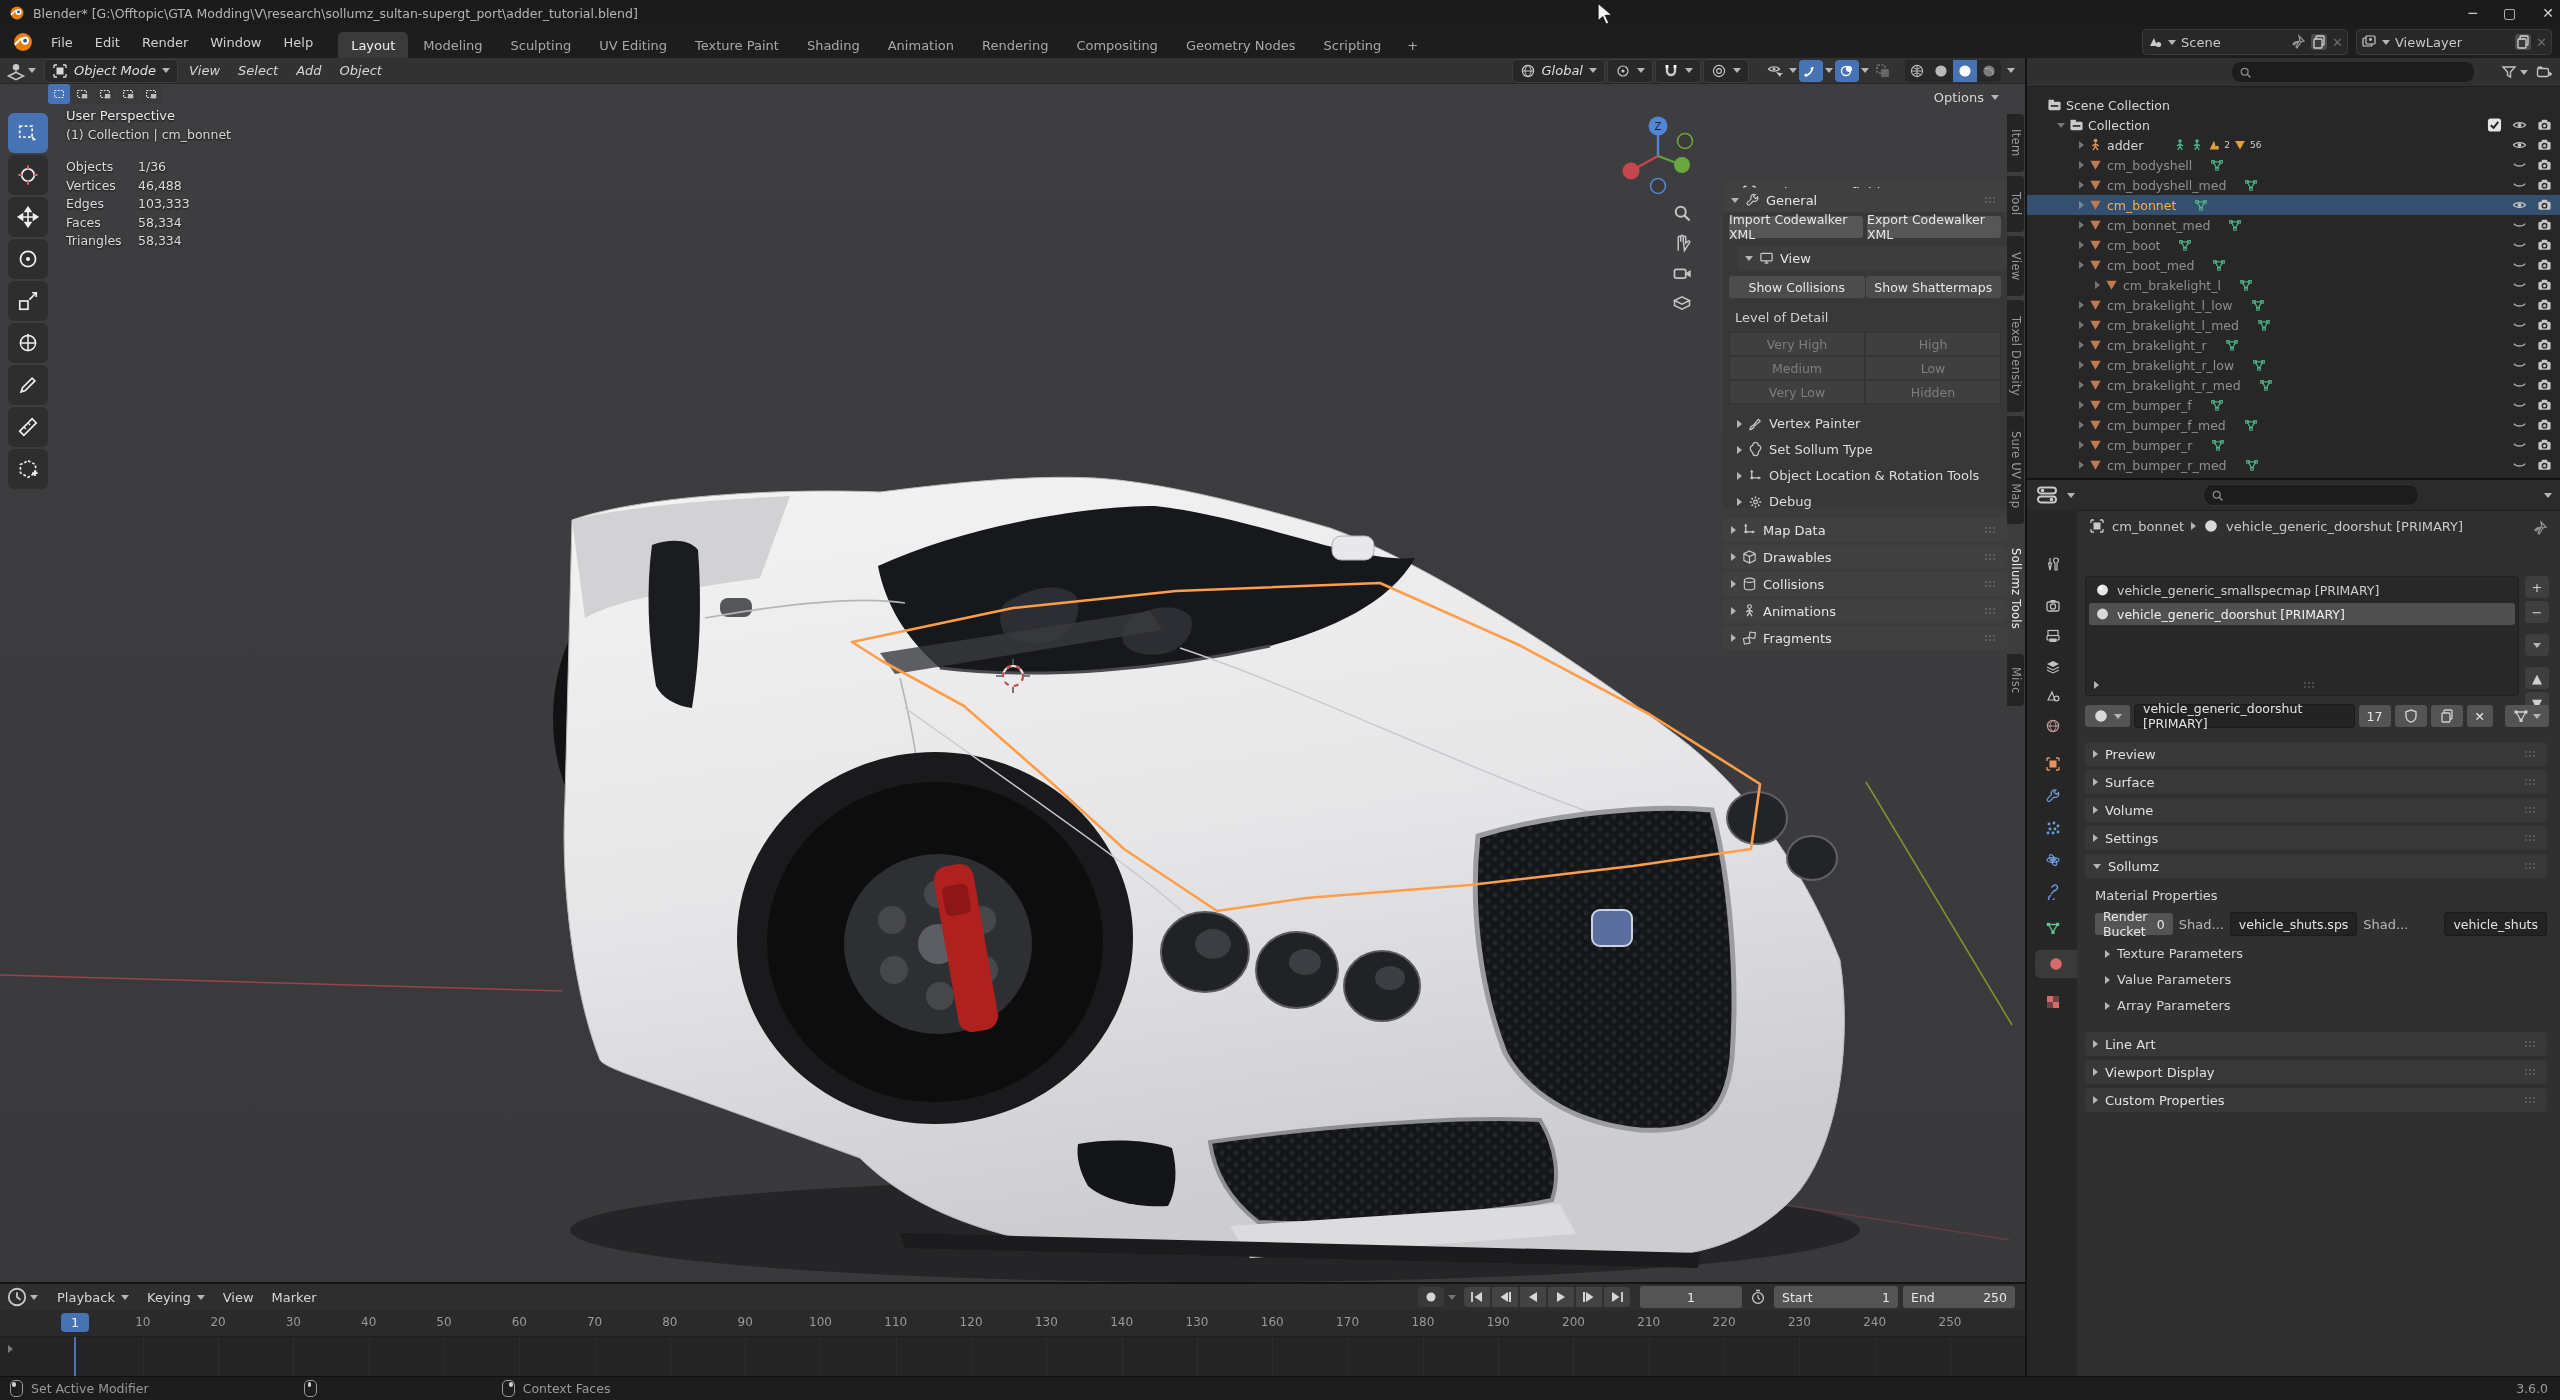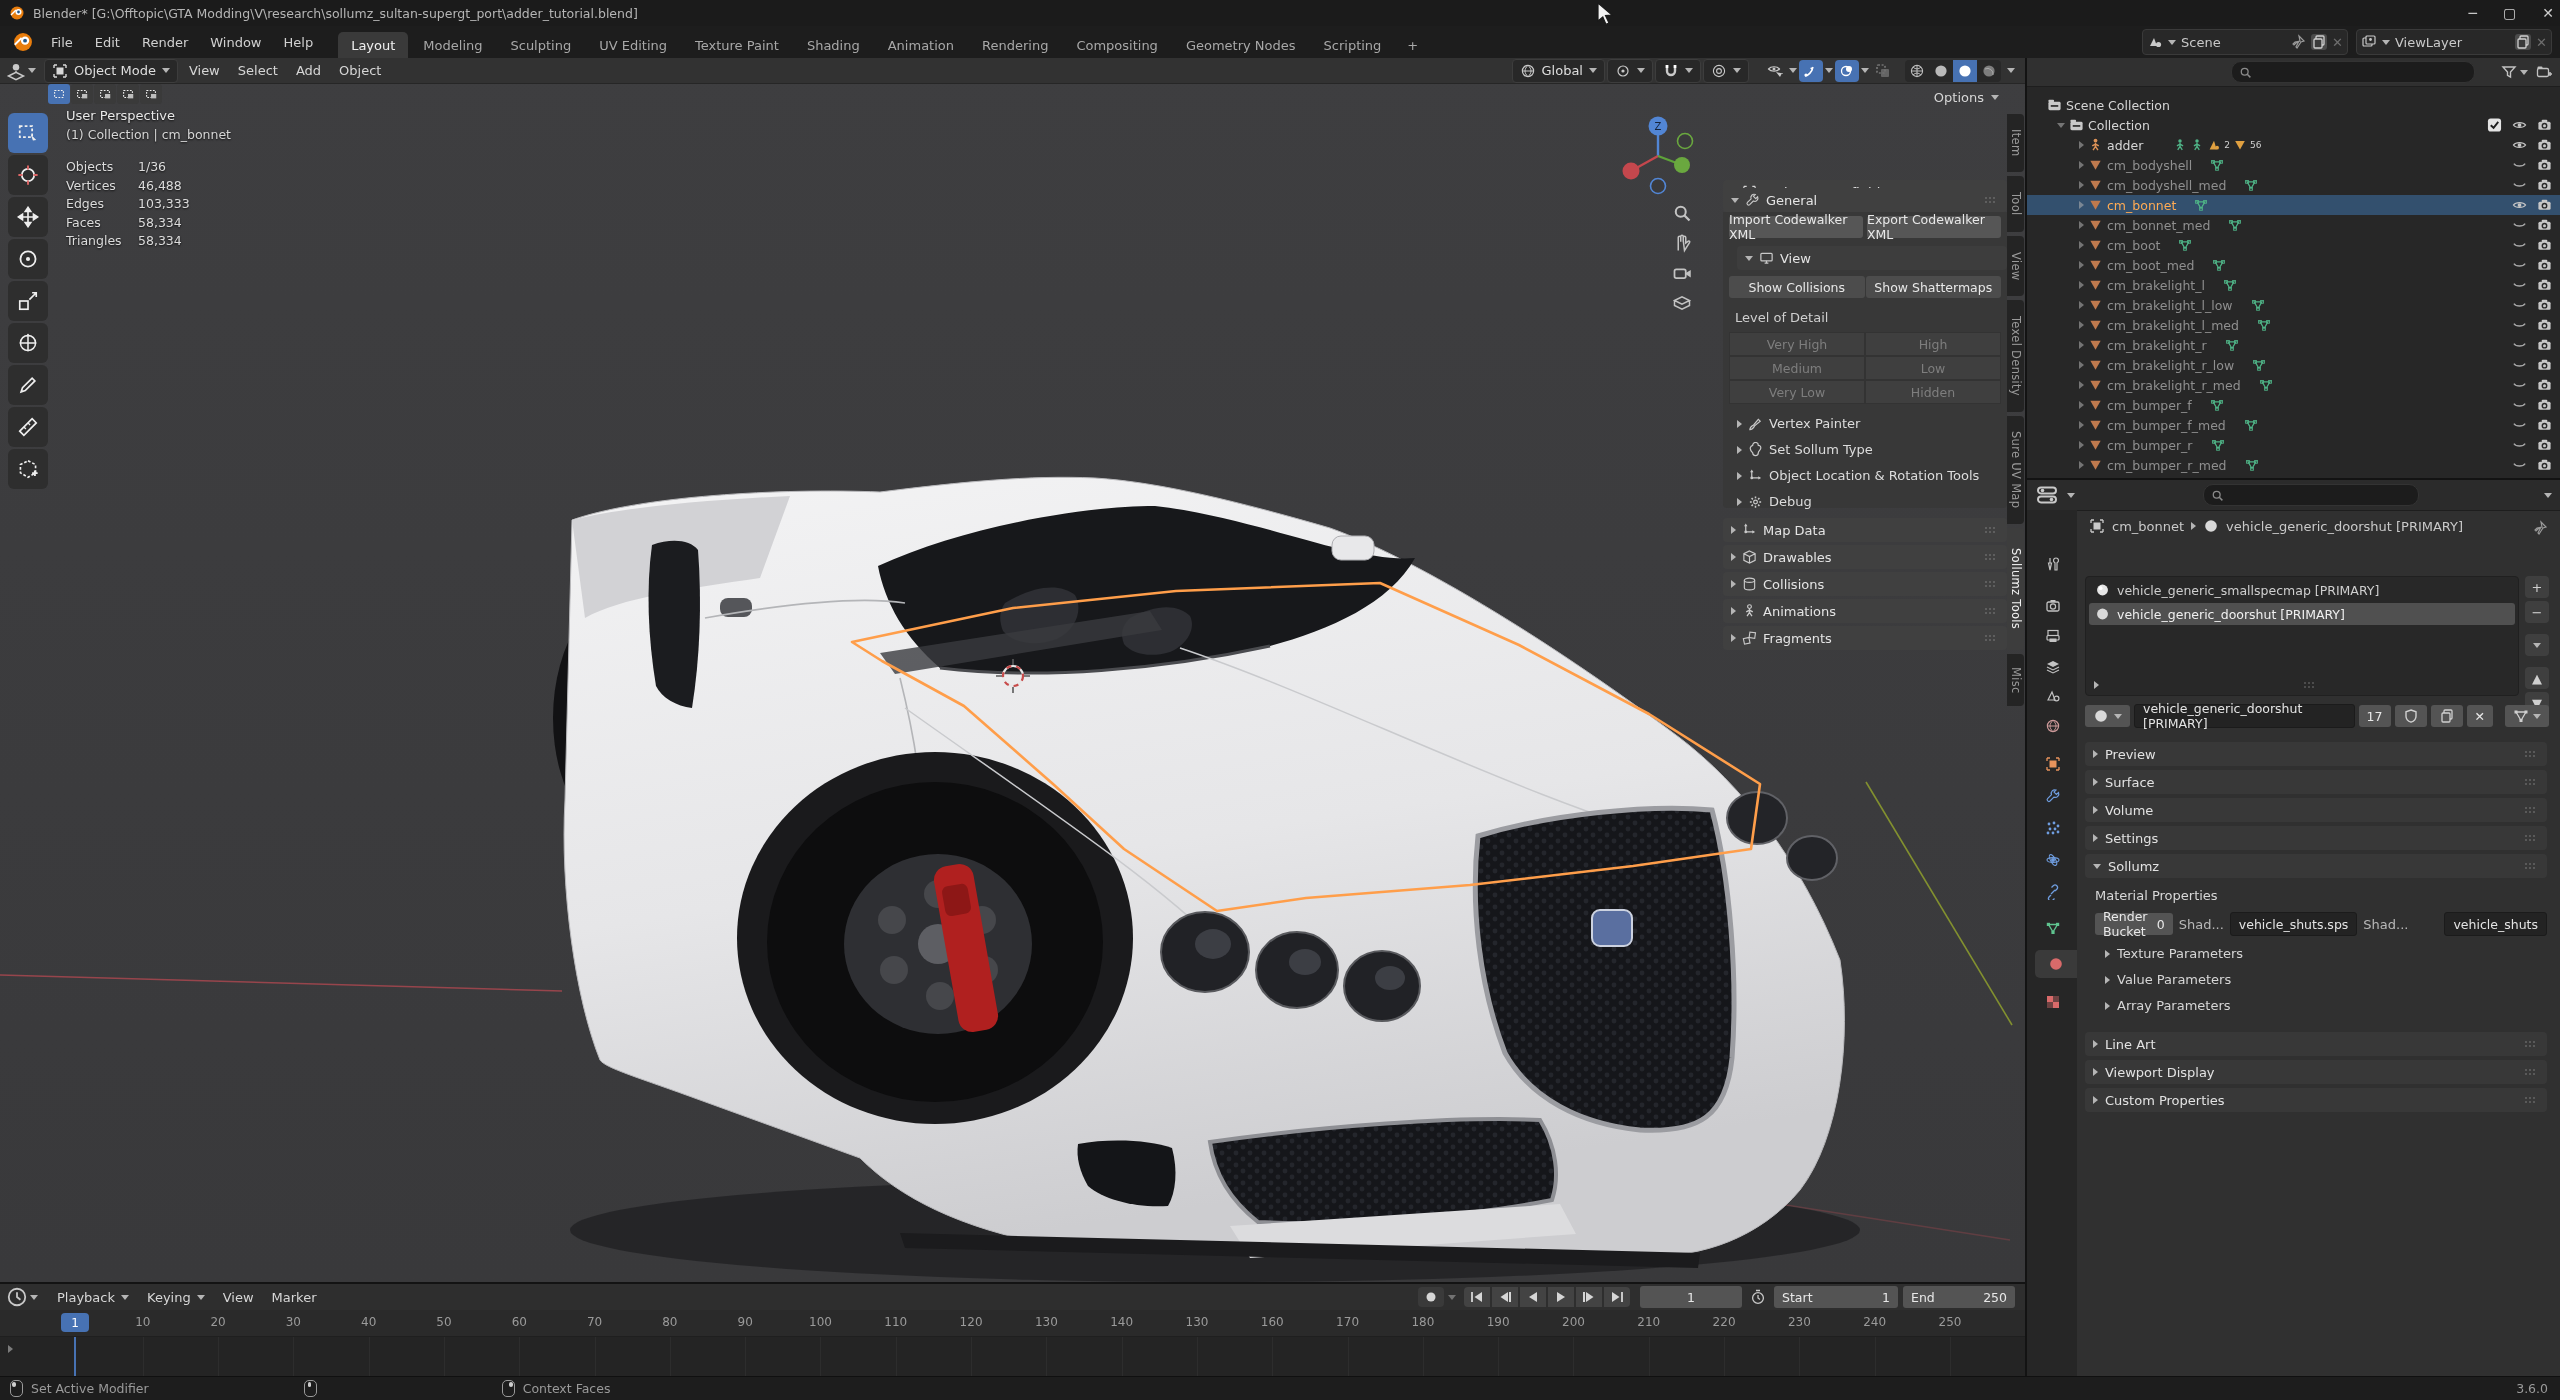--- a/index.html
+++ b/index.html
@@ -16,21 +16,21 @@
   #titlebar{left:0;top:0;width:2560px;height:26px;background:#1b1b1b;display:flex;align-items:center;color:#b5b5b5;}
   #winbtns{position:absolute;right:6px;top:0;height:26px;display:flex;align-items:center;gap:26px;color:#cfcfcf;font-size:14px;}
   
   #topbar{left:0;top:26px;width:2560px;height:32px;background:#1d1d1d;border-bottom:1px solid #131313;display:flex;align-items:center;}
   .menu-item{padding:0 11px;height:32px;display:flex;align-items:center;color:#d0d0d0;}
   .ws-tab{padding:0 13px;height:26px;display:flex;align-items:center;color:#a8a8a8;border-radius:5px 5px 0 0;margin-top:6px;}
   .ws-tab.active{background:#3a3a3a;color:#f0f0f0;}
   .id-block{height:24px;background:#282828;border:1px solid #3a3a3a;border-radius:4px;display:flex;align-items:center;padding:0 4px;gap:5px;}
   
   #viewport{left:0;top:58px;width:2025px;height:1224px;background:linear-gradient(180deg,#3e3e40 0%,#3b3b3d 60%,#39393b 100%);overflow:hidden;}
-  #vp-header{position:absolute;left:0;top:0;width:100%;height:26px;background:#323232;border-bottom:1px solid #262626;display:flex;align-items:center;gap:2px;padding:0 6px;box-sizing:border-box;}
+  #vp-header{position:absolute;left:0;top:0;width:100%;height:26px;background:#323232;border-bottom:1px solid #262626;display:flex;align-items:center;gap:2px;padding:0 6px;box-sizing:border-box;font-style:italic;}
   .hdr-menu{padding:0 9px;color:#d6d6d6;height:26px;display:flex;align-items:center;}
   .hdr-btn{height:22px;background:#282828;border:1px solid #3d3d3d;border-radius:4px;display:flex;align-items:center;gap:6px;padding:0 7px;color:#dedede;}
   .tgl{width:24px;height:22px;border-radius:4px;display:flex;align-items:center;justify-content:center;background:transparent;}
   .tgl.on{background:#4772b3;}
   .shade-group{display:flex;background:#282828;border-radius:4px;overflow:hidden;}
   .shade-group .tgl{border-radius:0;}
   #toolbar{position:absolute;left:8px;top:55px;width:42px;display:flex;flex-direction:column;gap:2px;}
   .tool-btn{width:40px;height:40px;background:#2e2e2e;border-radius:6px;display:flex;align-items:center;justify-content:center;}
   .tool-btn.active{background:#4772b3;}
   #selmodes{position:absolute;left:48px;top:26px;height:20px;display:flex;gap:1px;}
@@ -1131,21 +1131,21 @@
             <span class="ic" style="width: 15px; height: 15px;">
               <svg viewBox="0 0 16 16" width="16" height="16">
                 <rect x="1.5" y="4.5" width="13" height="8.5" rx="1.6" fill="#c7c7c7"></rect>
                 <circle cx="8" cy="8.7" r="3.1" fill="#2b2b2b"></circle>
                 <circle cx="8" cy="8.7" r="1.6" fill="#c7c7c7"></circle>
                 <rect x="5" y="2.3" width="6" height="2.6" rx="1" fill="#c7c7c7"></rect>
               </svg>
             </span>
           </span>
         </div>
-        <div class="ol-row" style="top: 188px; padding-left: 52px;">
+        <div class="ol-row" style="top: 188px; padding-left: 68px;">
           <span class="caret-r" style="opacity: 0.55;"></span>
           <span class="ic" style="width: 15px; height: 15px;">
             <svg viewBox="0 0 16 16" width="16" height="16">
               <path d="M2.5 3.5 H13.5 L8 13Z" fill="#c07a4e"></path>
             </svg>
           </span>
           <span class="ol-label" style="color: rgb(143, 143, 143);">cm_brakelight_l</span>
           <span class="row" style="margin-left: 14px;">
             <span class="ic" style="width: 14px; height: 14px;">
               <svg viewBox="0 0 16 16" width="16" height="16">

